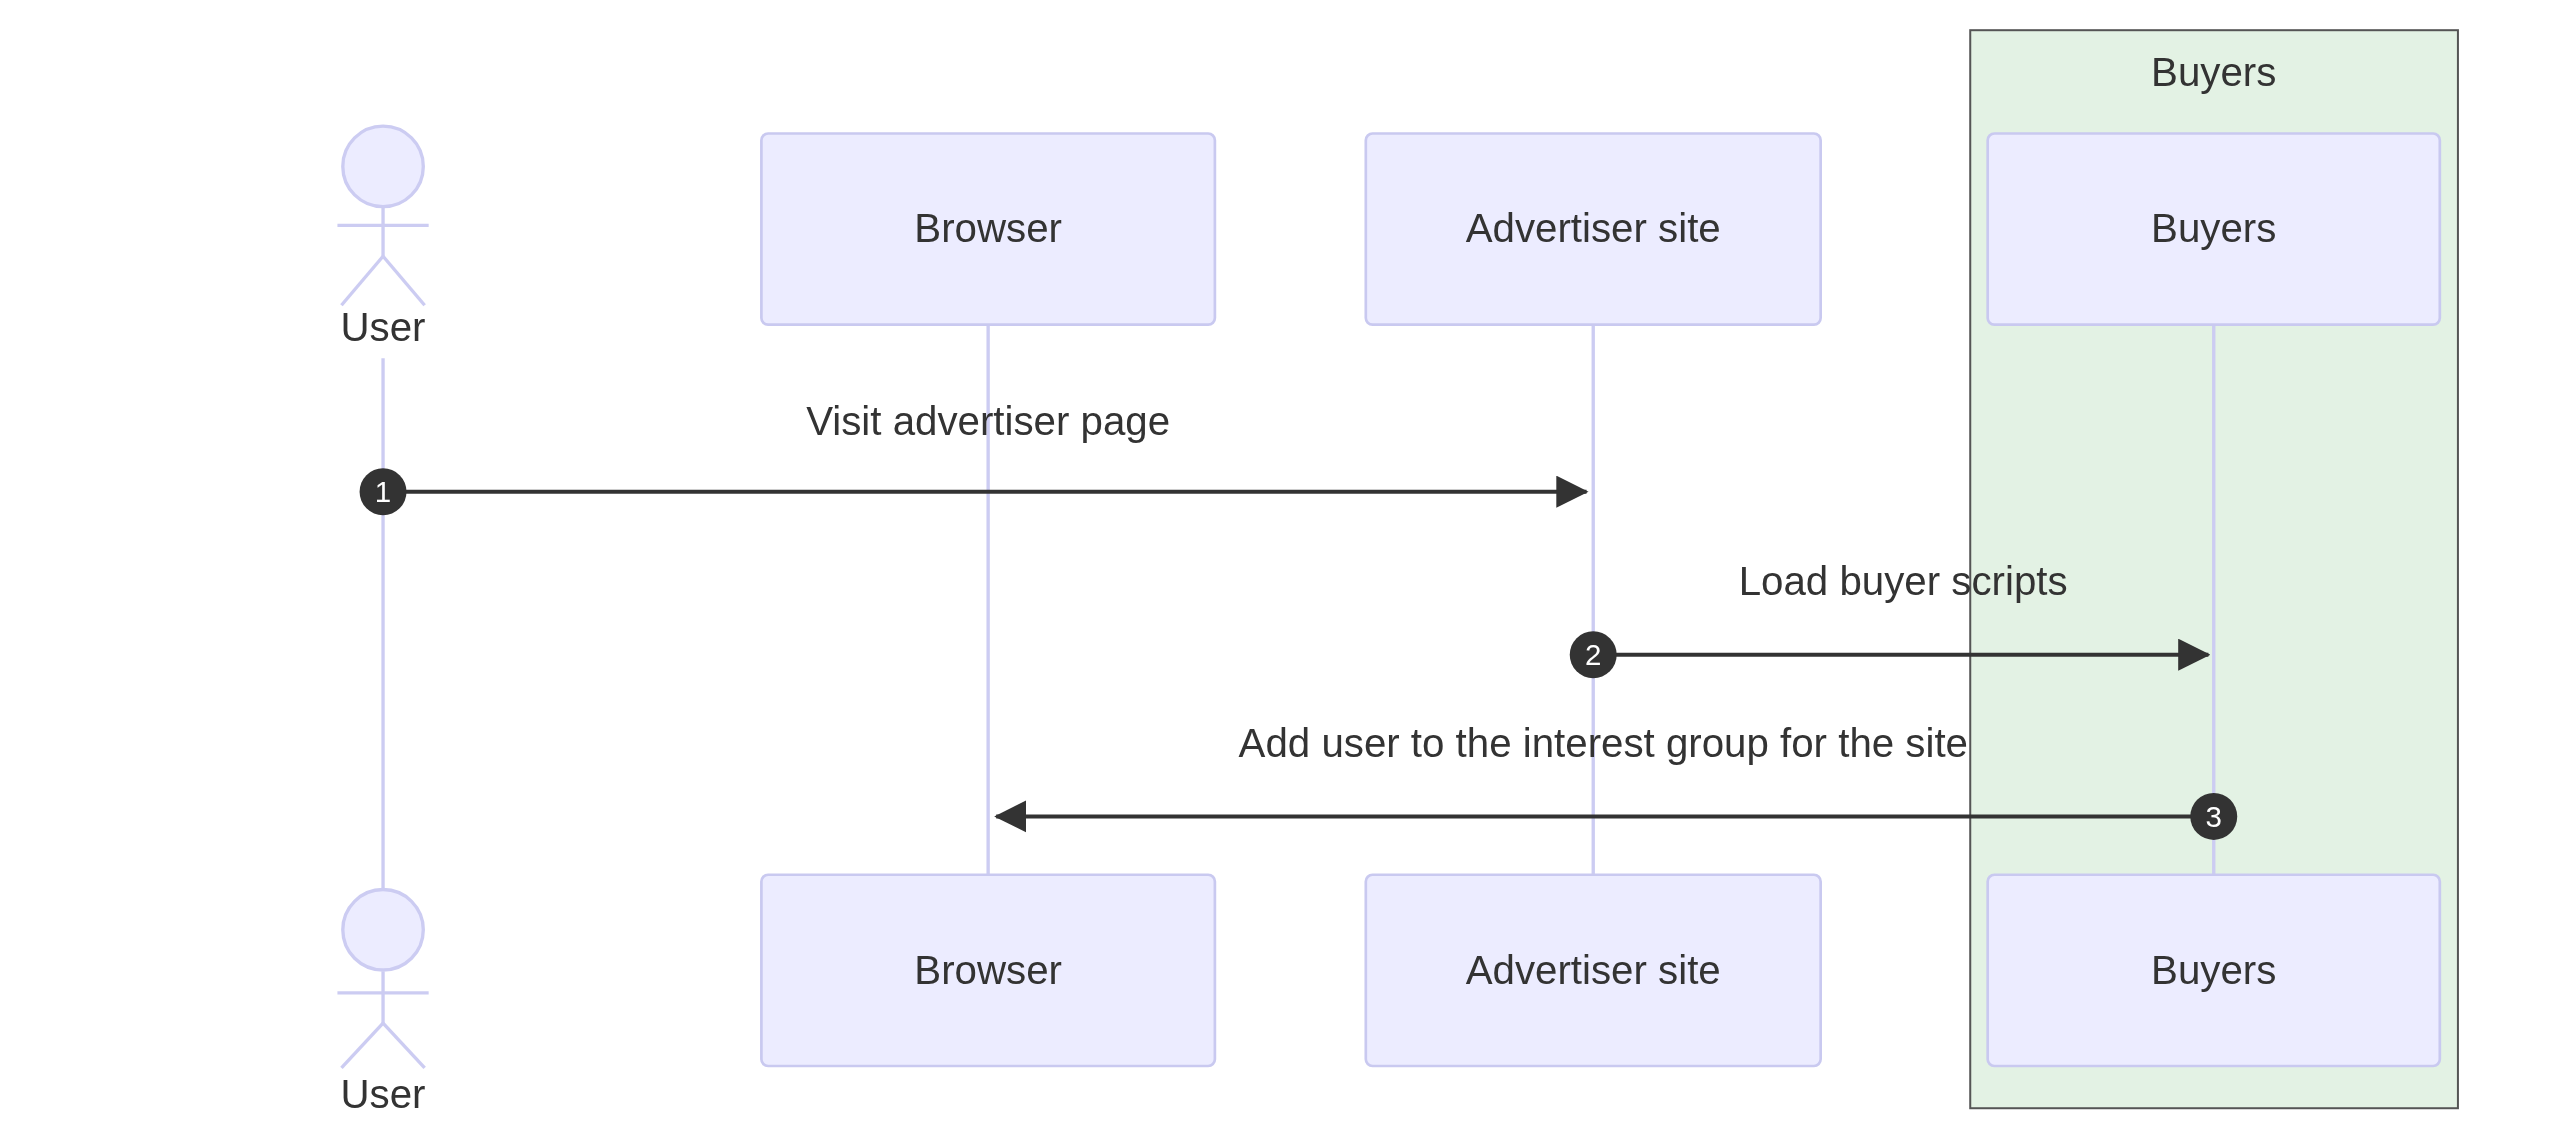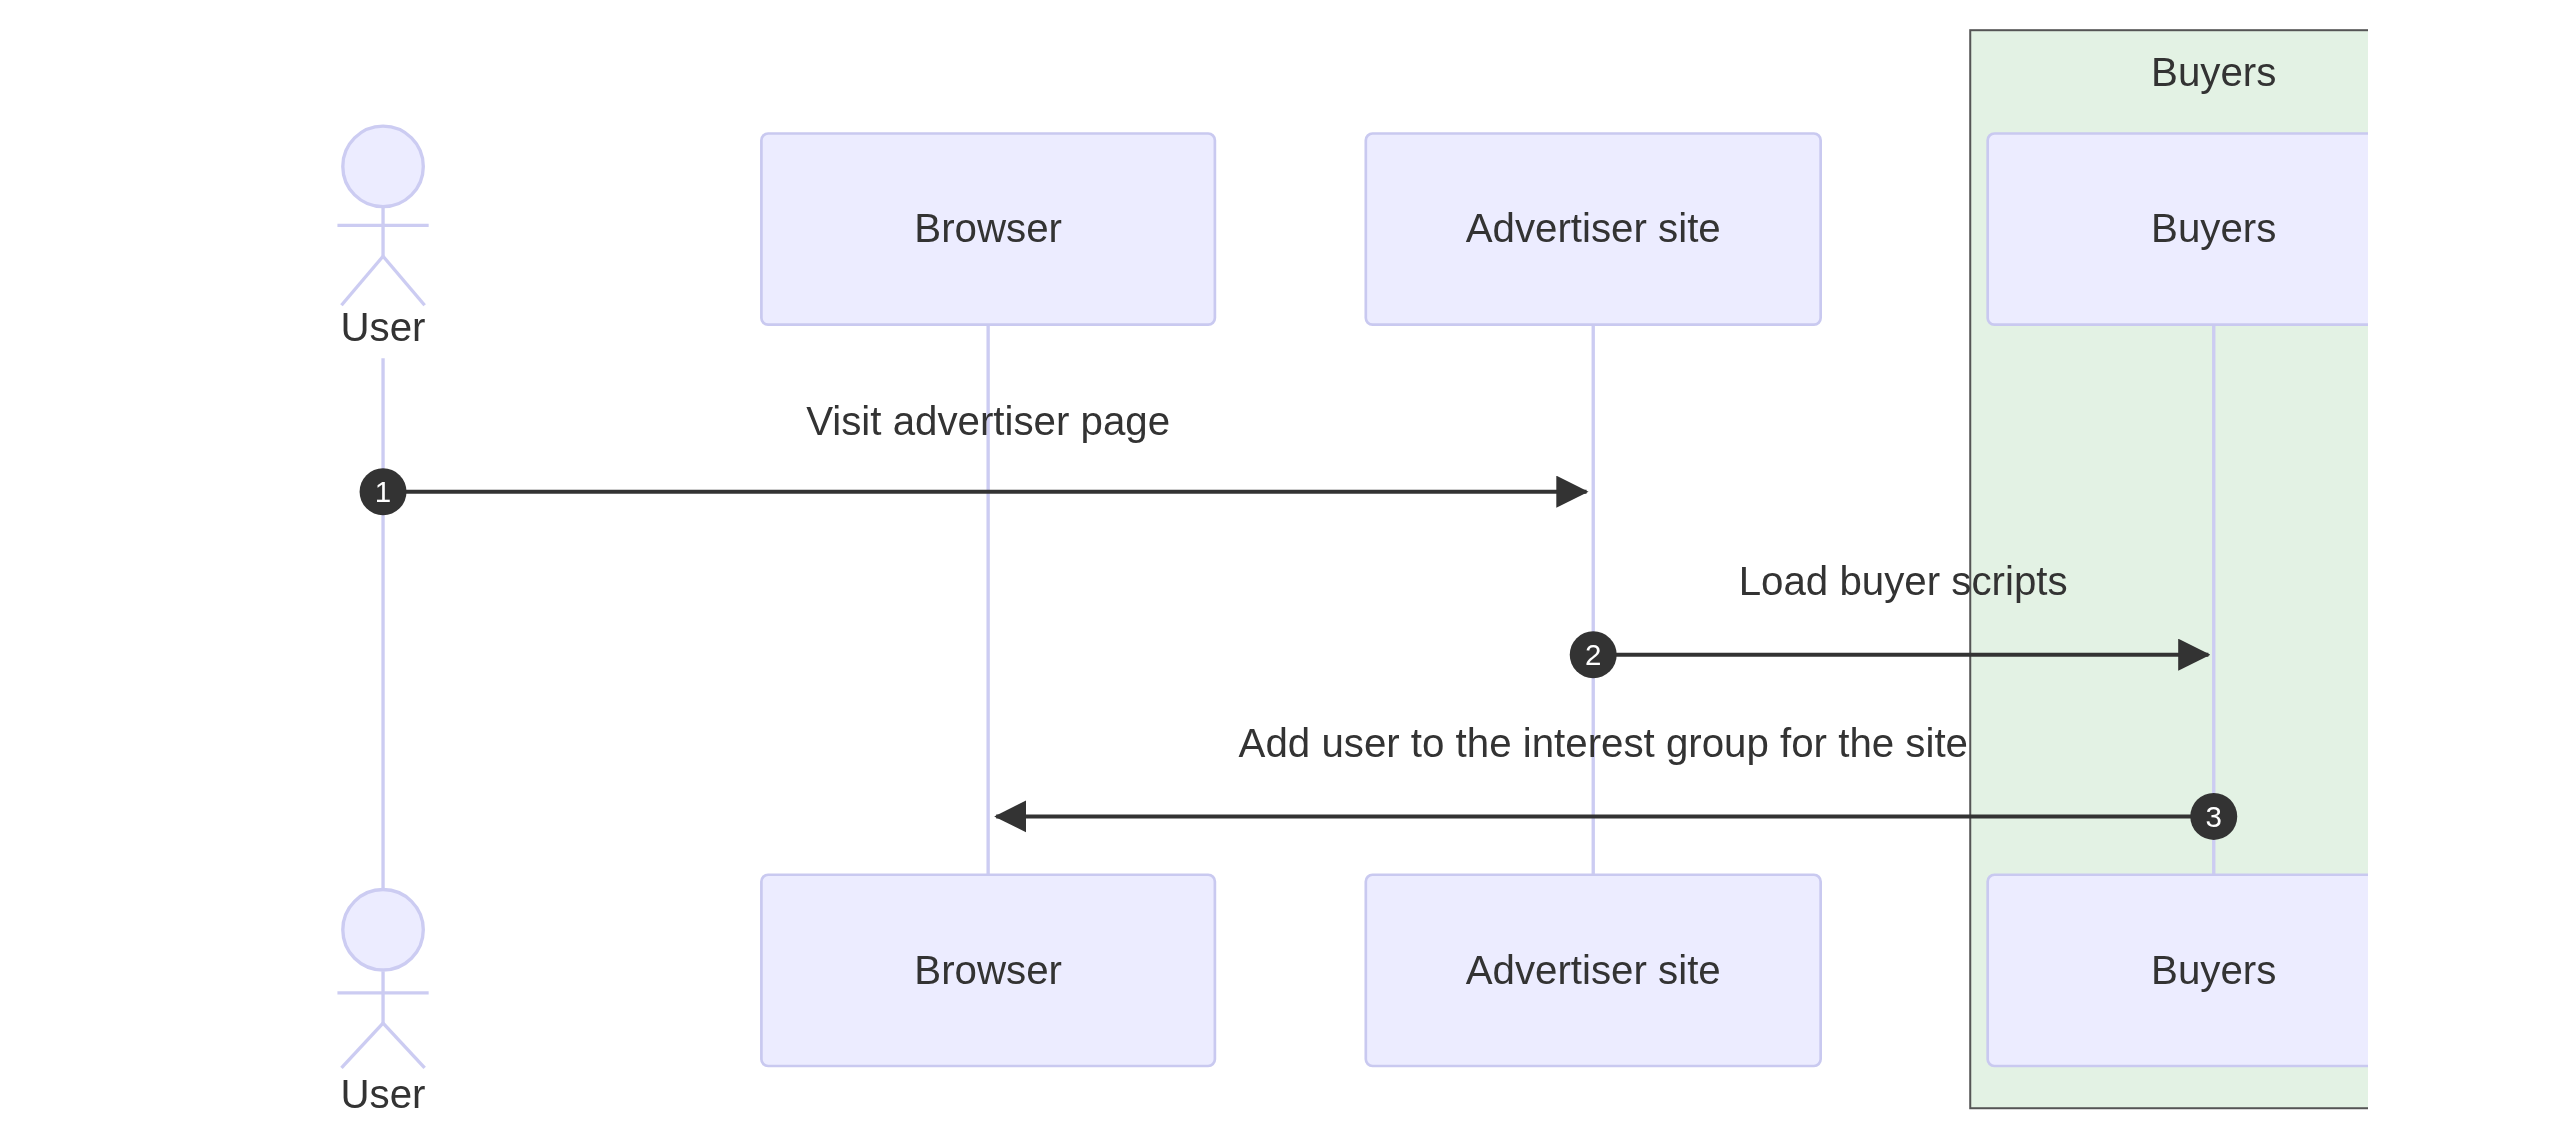--- a/index.html
+++ b/index.html
@@ -7,21 +7,21 @@
     padding: 0;
     background: #ffffff;
   }
   body {
     width: 2576px;
     height: 1123px;
     font-family: "Liberation Sans", sans-serif;
   }
   .canvas {
     position: relative;
-    width: 2368px;
+    width: 2576px;
     height: 1123px;
     background: #ffffff;
     overflow: hidden;
     text-align: center;
   }
   svg text {
     font-family: "Liberation Sans", sans-serif;
   }
   .node-box {
     fill: var(--node-fill, #ECECFF);

